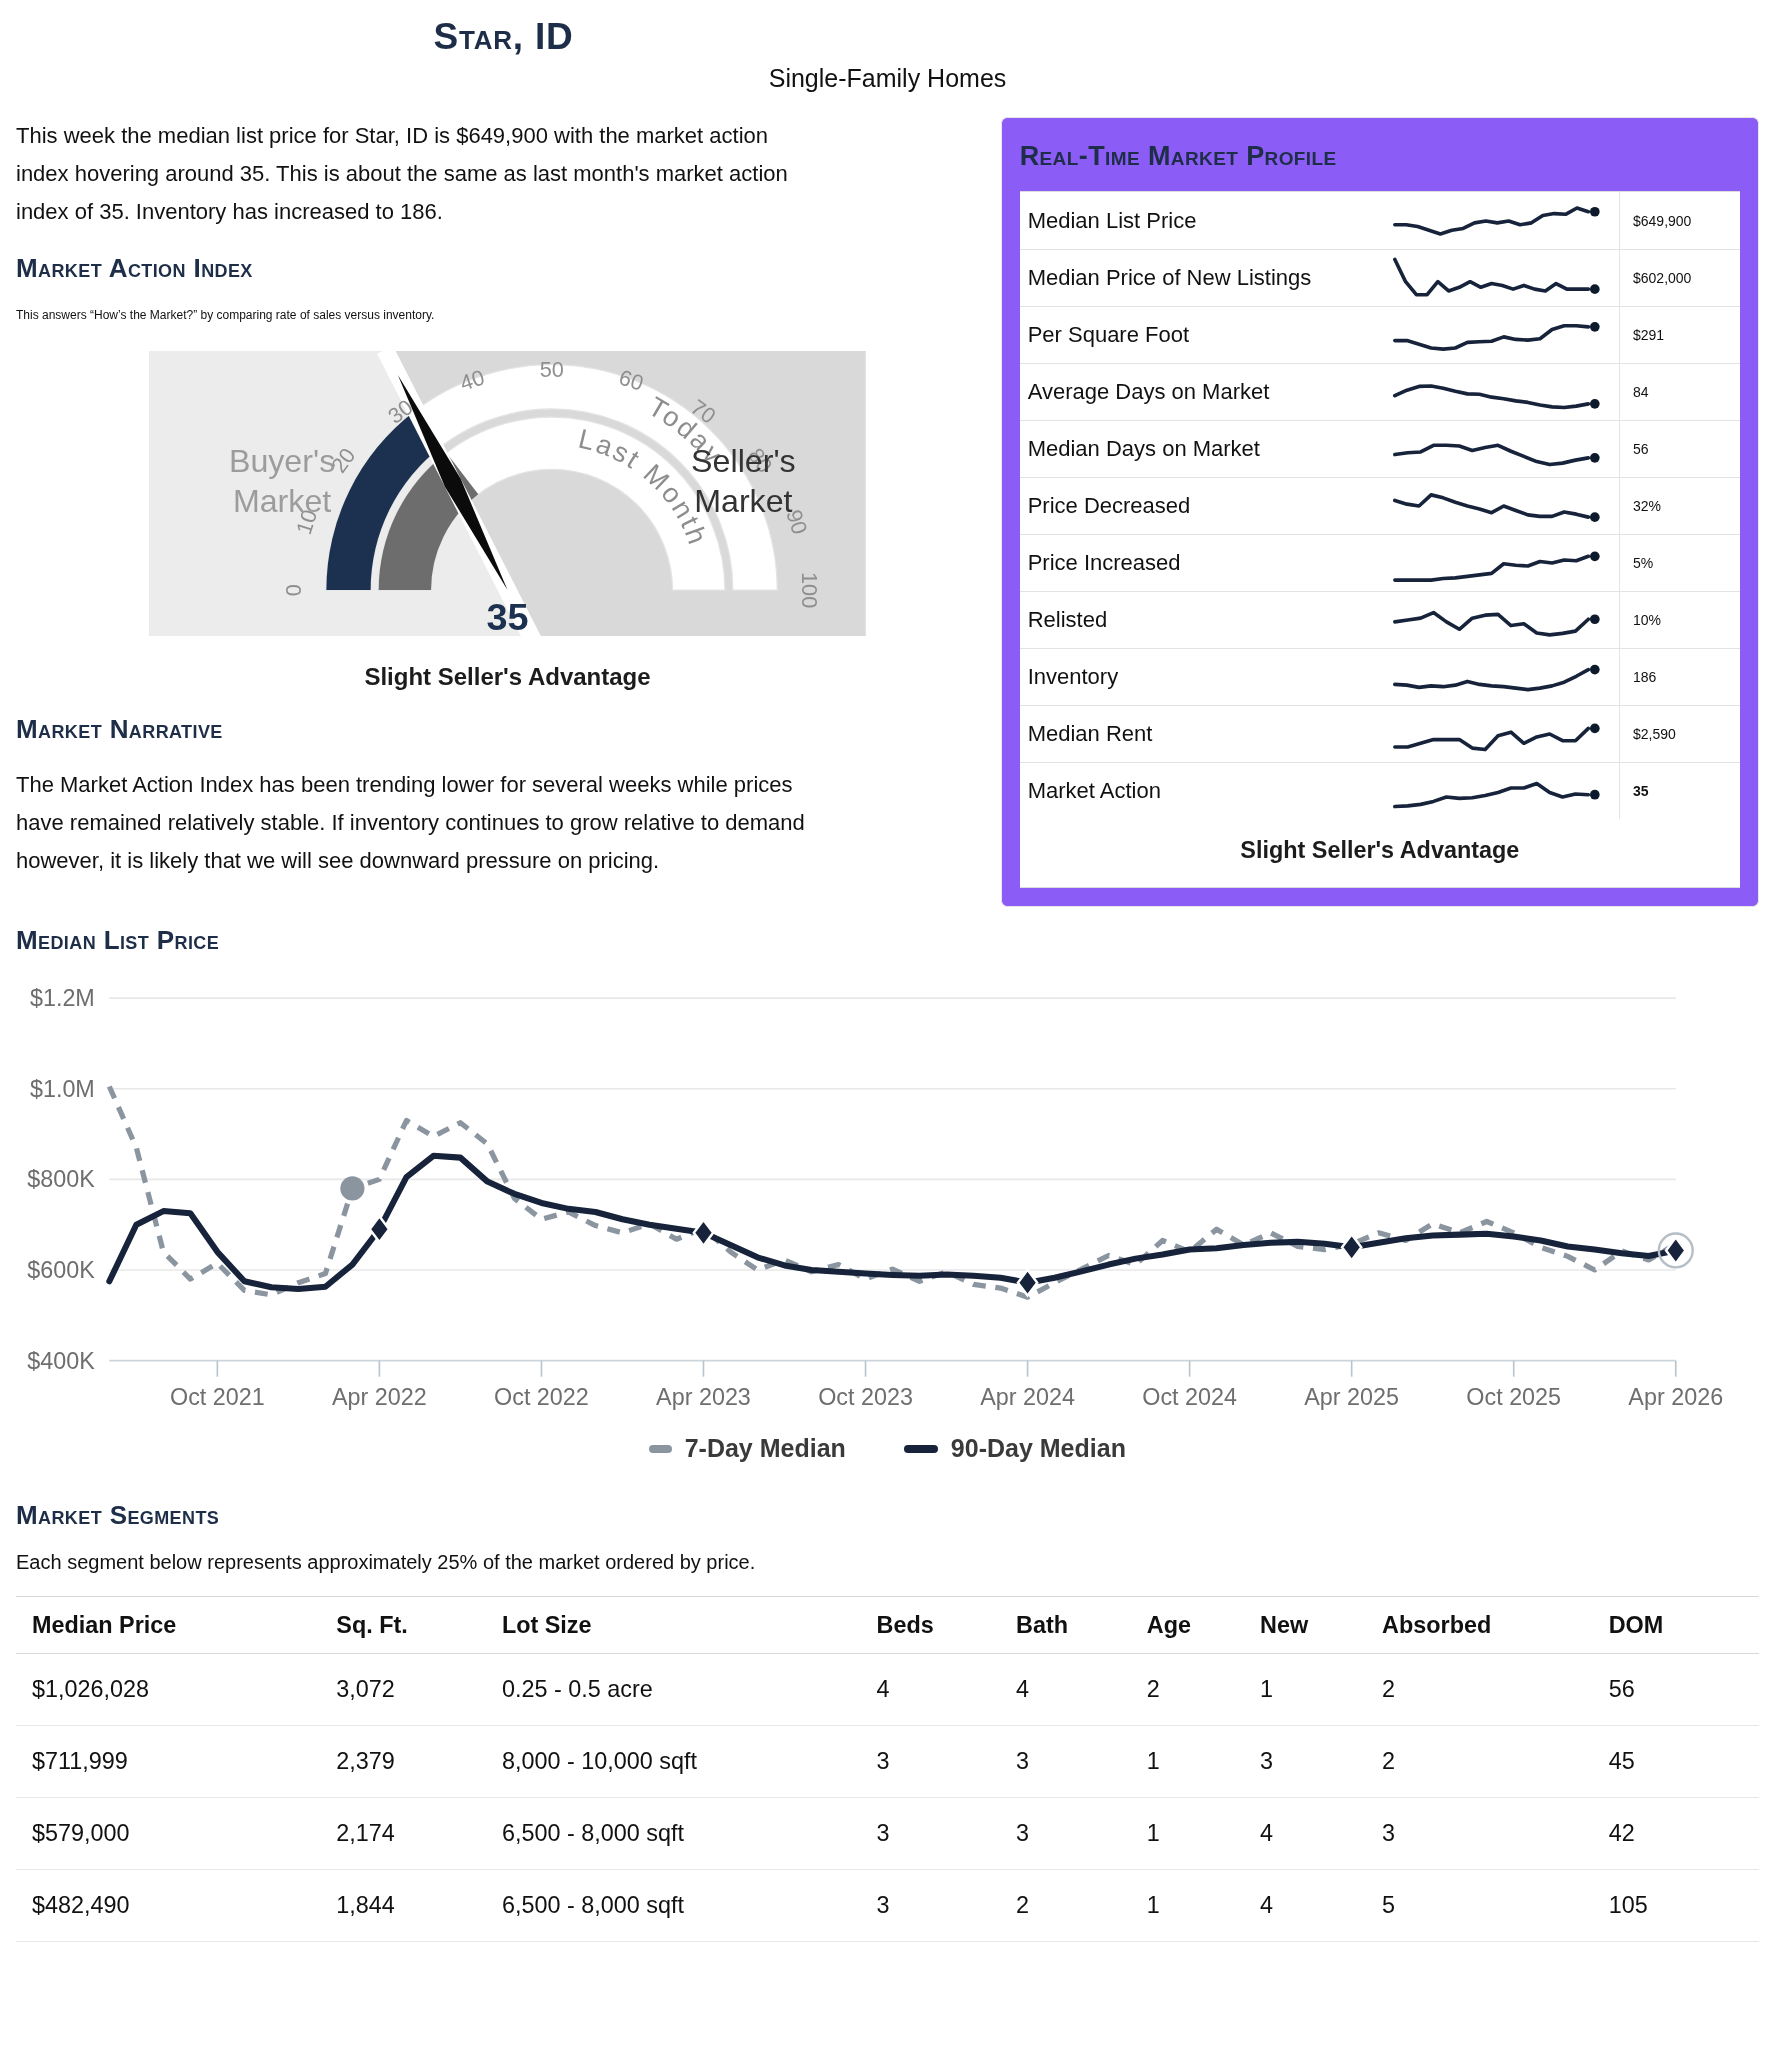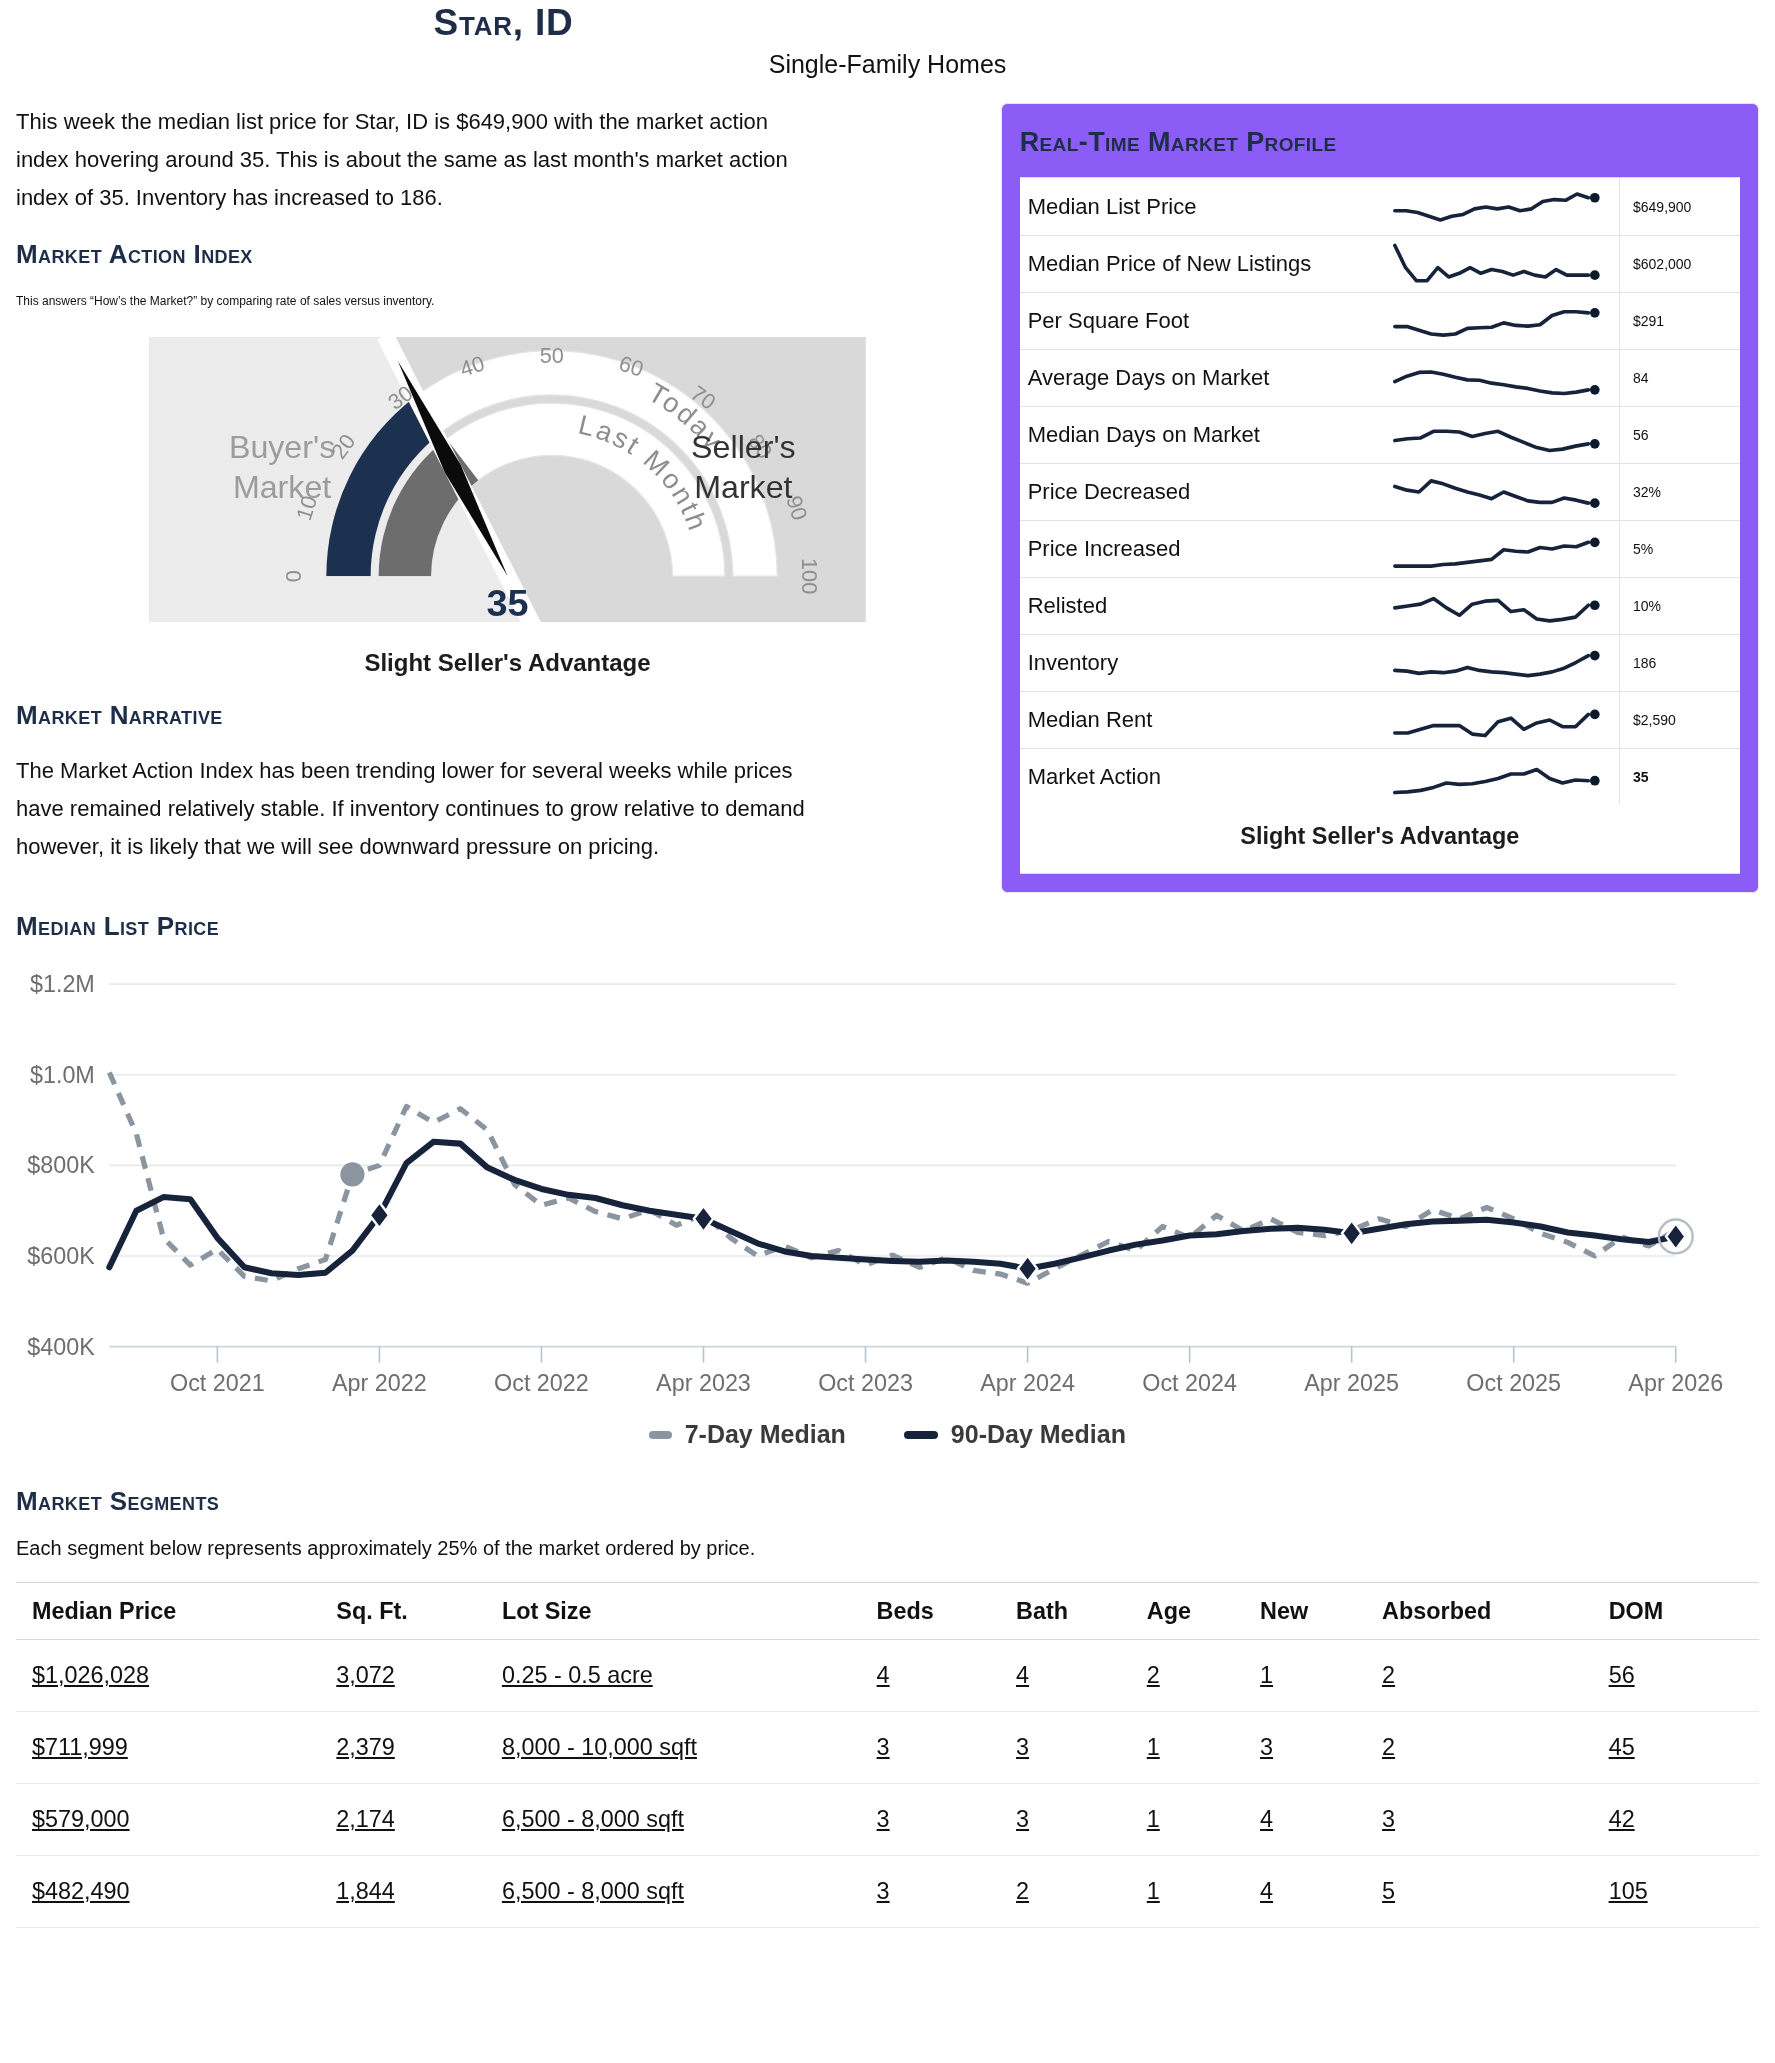--- a/index.html
+++ b/index.html
@@ -4,21 +4,21 @@
 <style>
   * { box-sizing: border-box; }
   html,body { margin:0; padding:0; }
   body {
     width:1775px; height:2064px; background:#ffffff; overflow:hidden;
     font-family:"Liberation Sans", sans-serif; color:#111;
   }
   .page { padding:0 16px; }
 
   h1.page-title {
-    width:975px; margin:2px 0 0; text-align:center;
+    width:975px; margin:16px 0 0; text-align:center;
     font-variant:small-caps; letter-spacing:0.8px;
     font-size:37px; color:#1e2e48;
   }
   .subtitle { width:100%; text-align:center; font-size:25px; margin-top:6.4px; font-weight:400; }
 
   .cols { display:flex; gap:30px; margin-top:24px; align-items:flex-start; }
   .col-left  { width:963px; }
   .col-right { width:765px; }
 
   .body-text { font-size:22px; line-height:1.72; white-space:pre-line; margin:0; }
@@ -52,21 +52,21 @@
   .legend { display:flex; justify-content:center; gap:58px; margin-top:9.7px; font-size:25px; color:#3a3a3a; }
   .legend-item { display:flex; align-items:center; gap:13px;text-align:center; }
   .lg-swatch { display:inline-block; height:8px; border-radius:4px; }
 
   
   .seg-desc { font-size:20px; margin:19.3px 0 22.6px; }
   .seg-table { border-top:1.6px solid #d8d8d8; }
   .seg-grid { display:grid; grid-template-columns:17% 9.5% 21.5% 8% 7.5% 6.5% 7% 13% 10%; align-items:center; }
   .seg-head { border-bottom:1.6px solid #d8d8d8; }
   .seg-head > div { font-weight:bold; font-size:23.4px; padding:14.5px 0 14.5px 24px; }
-  .seg-row { border-bottom:1.6px solid #e8e8e8;text-decoration:underline; }
+  .seg-row { border-bottom:1.6px solid #e8e8e8; }
   .seg-row > div { font-size:23.4px; padding:22px 0 22px 24px; }
   .seg-head > div:first-child, .seg-row > div:first-child { padding-left:16px; }
 </style>
 </head>
 <body>
 
 <div class="page">
 
   <h1 class="page-title">Star, ID</h1>
   <div class="subtitle">Single-Family Homes</div>

